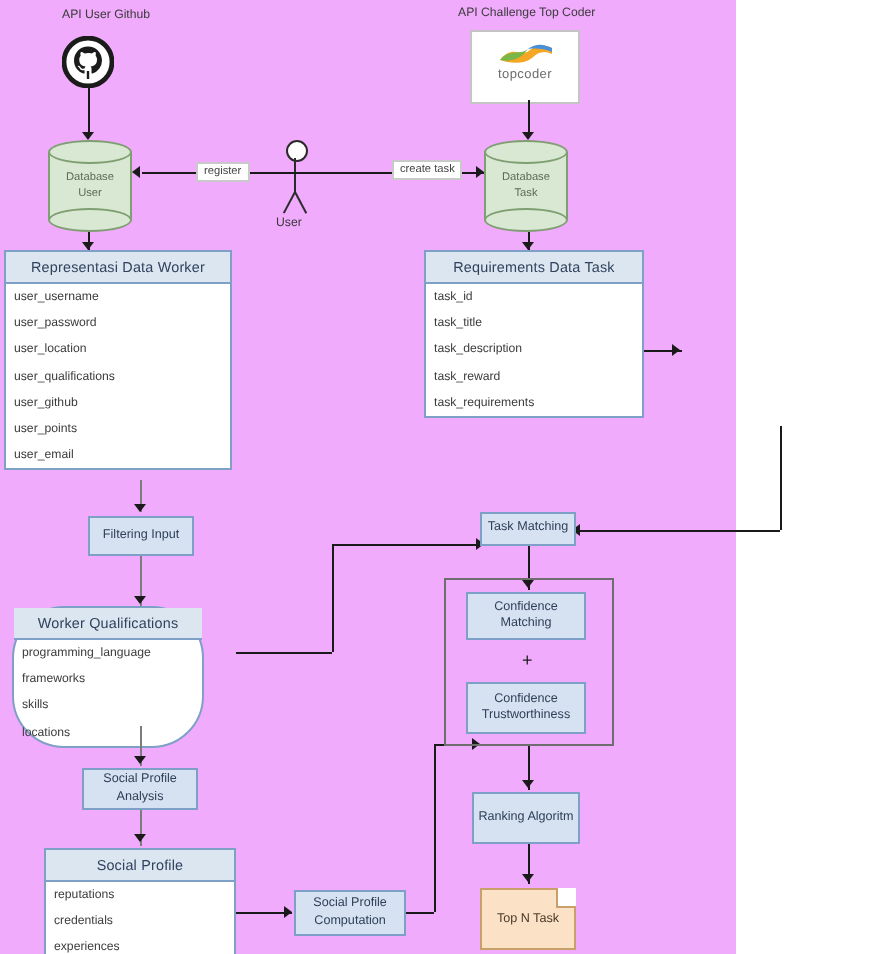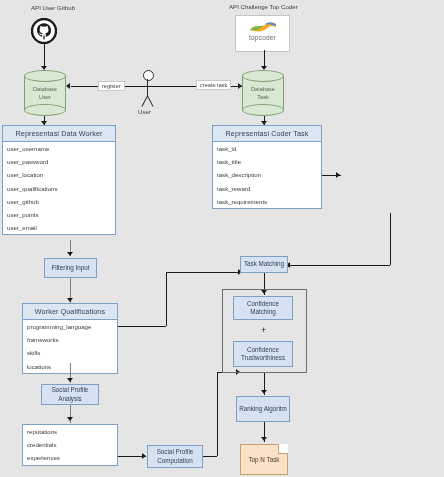--- a/index.html
+++ b/index.html
@@ -1,17 +1,17 @@
 <!DOCTYPE html>
 <html><head>
 <meta charset="utf-8">
 <style>
   html,body{margin:0;padding:0;background:#ffffff;}
   body{width:444px;height:477px;font-family:"Liberation Sans",sans-serif;overflow:hidden;}
-  #stage{position:relative;width:444px;height:477px;background:#e5e5e5;}
+  #stage{position:relative;width:368px;height:477px;background:#f0abfc;}
 
   
   .abs{position:absolute;box-sizing:border-box;}
 
   
   .entity{background:#ffffff;border:1px solid #7e9fc6;box-sizing:border-box;}
   .entity .ehead{background:#dce6f1;border-bottom:1px solid #7e9fc6;
      text-align:center;color:#30425c;font-size:7.2px;padding:3px 2px 3px 2px;
      letter-spacing:.1px;}
   .entity .erow{color:#3b3b3b;font-size:6.1px;padding:3.1px 4px 3.1px 4px;
@@ -159,21 +159,21 @@
     <div class="erow">user_username</div>
     <div class="erow">user_password</div>
     <div class="erow">user_location</div>
     <div class="erow">user_qualifications</div>
     <div class="erow">user_github</div>
     <div class="erow">user_points</div>
     <div class="erow">user_email</div>
   </div>
 
   <div class="entity abs" style="left:212px;top:125px;width:110px;">
-    <div class="ehead">Representasi Coder Task</div>
+    <div class="ehead">Requirements Data Task</div>
     <div class="erow">task_id</div>
     <div class="erow">task_title</div>
     <div class="erow">task_description</div>
     <div class="erow">task_reward</div>
     <div class="erow">task_requirements</div>
   </div>
 
 
   <div class="ln lnh" style="left:322px;top:175px;width:19px;"></div>
   <div class="arr arr-r" style="left:336px;top:172px;"></div>
@@ -183,21 +183,21 @@
   <div class="arr arr-l" style="left:286px;top:262px;"></div>
 
   <div class="ln lnv lng" style="left:70px;top:240px;height:16px;"></div>
   <div class="arr arr-d" style="left:67px;top:252px;"></div>
   <div class="pbox abs" style="left:44px;top:258px;width:53px;height:20px;">
     <span>Filtering Input</span>
   </div>
   <div class="ln lnv lng" style="left:70px;top:278px;height:26px;"></div>
   <div class="arr arr-d" style="left:67px;top:298px;"></div>
 
-  <div class="entity abs" style="left:22px;top:303px;width:96px;">
+  <div class="entity abs" style="left:6px;top:303px;width:96px;border-radius:26px;">
     <div class="ehead">Worker Qualifications</div>
     <div class="erow">programming_language</div>
     <div class="erow">frameworks</div>
     <div class="erow">skills</div>
     <div class="erow">locations</div>
   </div>
 
   <div class="ln lnh" style="left:118px;top:326px;width:48px;"></div>
   <div class="ln lnv" style="left:166px;top:272px;height:54px;"></div>
   <div class="ln lnh" style="left:166px;top:272px;width:76px;"></div>
@@ -205,20 +205,21 @@
 
   <div class="ln lnv lng" style="left:70px;top:363px;height:20px;"></div>
   <div class="arr arr-d" style="left:67px;top:378px;"></div>
   <div class="pbox abs" style="left:41px;top:384px;width:58px;height:21px;">
     <span>Social Profile Analysis</span>
   </div>
   <div class="ln lnv lng" style="left:70px;top:405px;height:18px;"></div>
   <div class="arr arr-d" style="left:67px;top:417px;"></div>
 
   <div class="entity abs" style="left:22px;top:424px;width:96px;">
+    <div class="ehead">Social Profile</div>
     <div class="erow">reputations</div>
     <div class="erow">credentials</div>
     <div class="erow">experiences</div>
   </div>
 
   <div class="ln lnh" style="left:118px;top:456px;width:28px;"></div>
   <div class="arr arr-r" style="left:142px;top:453px;"></div>
 
   <div class="pbox abs" style="left:147px;top:445px;width:56px;height:23px;">
     <span>Social Profile Computation</span>

